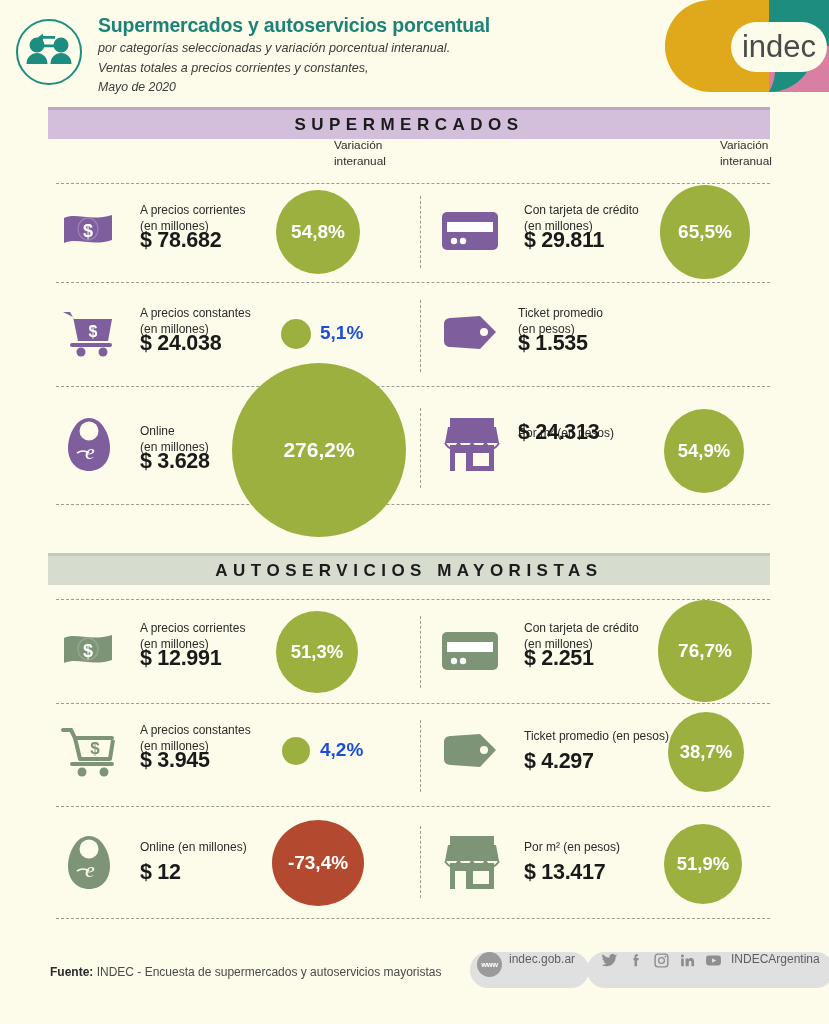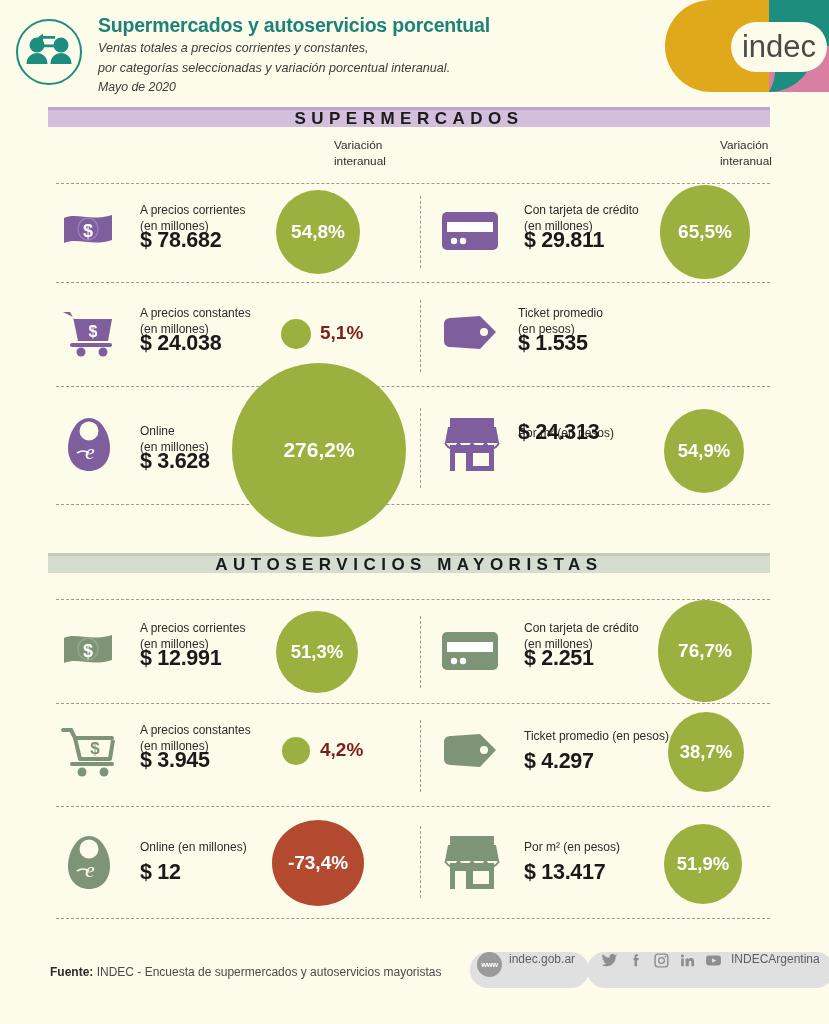--- a/index.html
+++ b/index.html
@@ -14,21 +14,21 @@
   
   .header { position: relative; height: 100px; }
   .header-icon { position: absolute; left: 14px; top: 17px; width: 70px; height: 70px; }
   .header-text { position: absolute; left: 98px; top: 14px; width: 520px; }
   .h-title { font-size: 19.5px; font-weight: bold; color: #1d8278; letter-spacing: -0.2px; }
   .h-sub { font-size: 12.6px; font-style: italic; color: #3b3b3b; line-height: 1.32; margin-top: 3px; }
   .h-date { font-size: 12.3px; font-style: italic; color: #3b3b3b; margin-top: 4px; }
   .brand { position: absolute; right: 0; top: 0; width: 210px; height: 92px; overflow: hidden; }
 
   
-  .bar { position: absolute; left: 48px; width: 722px; height: 20px;
+  .bar { position: absolute; left: 48px; width: 722px; height: 32px;
          display: flex; align-items: center; justify-content: center; }
   .bar.sm { background: #d3bedb; border-top: 3px solid #bda6c7; }
   .bar.am { background: #d6dcce; border-top: 3px solid #c3cbb8; }
   .bar span { font-size: 17px; font-weight: bold; color: #1b1b1b; letter-spacing: 5.5px; }
 
   
   .colhead { position: absolute; font-size: 11.8px; color: #2e2e2e; line-height: 1.35; margin-left: 44px; }
 
   
   .hrule { position: absolute; left: 56px; width: 714px; height: 0;
@@ -38,21 +38,21 @@
   .cell-label { position: absolute; font-size: 12px; color: #2b2b2b; line-height: 1.3; }
   .cell-value { position: absolute; font-size: 21.5px; font-weight: bold; color: #1a1a1a;
                 letter-spacing: -0.3px; white-space: nowrap; }
 
   
   .bubble { position: absolute; border-radius: 50%;
             display: flex; align-items: center; justify-content: center;
             color: #ffffff; font-weight: bold; }
   .bubble.green { background: #9bb03f; }
   .bubble.red { background: #b34a30; }
-  .bubble-outside { position: absolute; font-weight: bold; color: #7f1d1d; }
+  .bubble-outside { position: absolute; font-weight: bold; color: #1d4ed8; }
 
   
   .footer { position: absolute; left: 0; top: 950px; width: 829px; height: 74px; }
   .fuente { position: absolute; left: 50px; top: 15px; font-size: 12px; color: #4a4a4a; }
   .fuente b { color: #2a2a2a; }
   .pill { position: absolute; background: #e0e0e0; border-radius: 18px;
           display: flex; height: 36px; }
   .pill-web { left: 470px; top: 2px; padding: 0 14px 0 7px; gap: 7px; }
   .pill-social { left: 587px; top: 2px; padding: 0 14px 0 14px; gap: 9px; }
   .www-dot { width: 25px; height: 25px; border-radius: 50%; background: #9a9a9a;
@@ -74,22 +74,22 @@
         <path d="M12.5 47 c0-7 5-11 10.5-11 s10.5 4 10.5 11 z" fill="#1d8d80"></path>
         <circle cx="47" cy="28" r="7.5" fill="#1d8d80"></circle>
         <path d="M36.5 47 c0-7 5-11 10.5-11 s10.5 4 10.5 11 z" fill="#1d8d80"></path>
         <path d="M41 19 h-12 l0-2.6 -5.2 4 5.2 4 0-2.6 h12 z" fill="#1d8d80"></path>
         <path d="M29 27.5 h12 l0-2.6 5.2 4 -5.2 4 0-2.6 h-12 z" fill="#1d8d80"></path>
       </svg>
     </div>
 
     <div class="header-text">
       <div class="h-title">Supermercados y autoservicios porcentual</div>
+      <div class="h-sub">por categorías seleccionadas y variación porcentual interanual.</div>
       <div class="h-sub">Ventas totales a precios corrientes y constantes,</div>
-      <div class="h-sub">por categorías seleccionadas y variación porcentual interanual.</div>
       <div class="h-date">Mayo de 2020</div>
     </div>
 
     <div class="brand">
       <svg viewBox="0 0 210 92" width="210" height="92">
         <rect x="0" y="0" width="210" height="92" fill="#fdfbea"></rect>
         <path d="M92 0 H210 V92 H92 A46 46 0 0 1 92 0 Z" fill="#e0a81b"></path>
         <path d="M150 0 H210 V46 H150 Z" fill="#1d8d7f"></path>
         <path d="M150 46 H210 V92 H150 Z" fill="#da7fa4"></path>
         <path d="M150 0 A46 46 0 0 1 150 92 Z" fill="#1d8d7f"></path>

